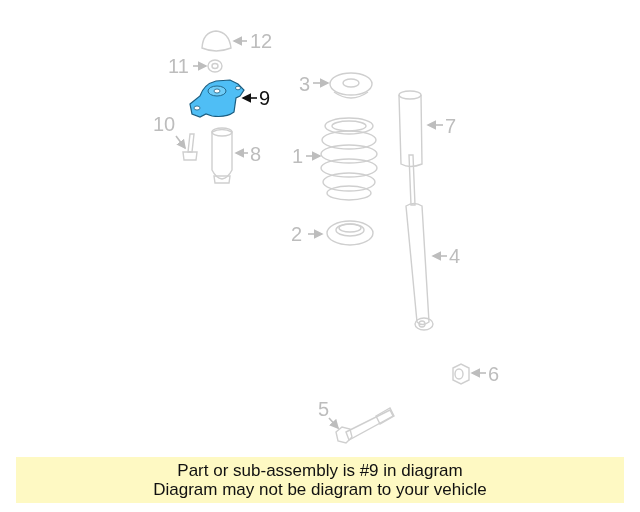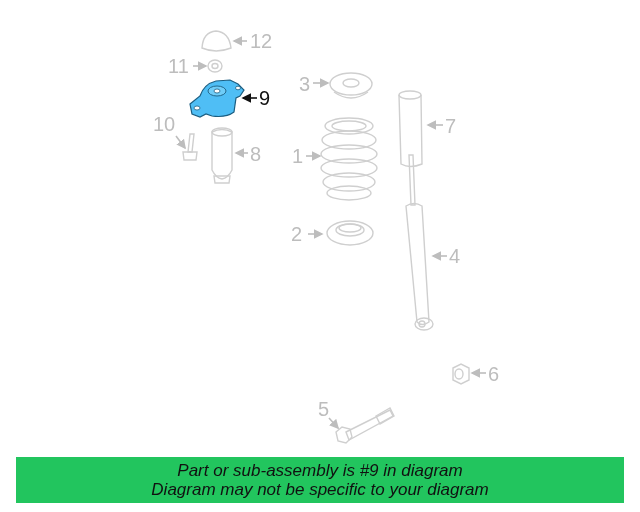--- a/index.html
+++ b/index.html
@@ -3,23 +3,23 @@
 <meta charset="utf-8">
 <style>
   html,body{margin:0;padding:0;background:#fff;}
   body{width:640px;height:512px;position:relative;overflow:hidden;font-family:"Liberation Sans",sans-serif;}
   #diagram{position:absolute;left:0;top:0;width:640px;height:512px;}
   .lbl{font-family:"Liberation Sans",sans-serif;font-size:20px;fill:#bdbdbd;}
   .lbl.hi{fill:#111;}
   .part{fill:none;stroke:#cfcfcf;stroke-width:1.4;}
   .ar{stroke:#bdbdbd;stroke-width:1.6;fill:none;}
   .ar.hi{stroke:#111;}
-  .banner{position:absolute;left:16px;top:457px;width:608px;height:46px;background:#22c55e;
+  .banner{position:absolute;left:16px;top:457px;width:608px;height:46px;background:#fef9c3;
           display:flex;flex-direction:column;align-items:center;justify-content:center;
-          font-size:17px;line-height:19px;color:#111;font-style:italic;}
+          font-size:17px;line-height:19px;color:#111;}
   .banner span{display:block;text-align:center;}
 </style>
 </head>
 <body>
 
 <svg id="diagram" viewBox="0 0 640 512" xmlns="http://www.w3.org/2000/svg">
   <defs>
     <marker id="ah" markerWidth="6" markerHeight="6" refX="5" refY="3" orient="auto">
       <path d="M0,0 L6,3 L0,6 z" fill="#bdbdbd"></path>
     </marker>
@@ -121,14 +121,14 @@
     <path class="part" d="M346,432 L390,410 L393,416 L349,440 z"></path>
     <path class="part" d="M376,416 L390,408 L394,416 L380,424 z"></path>
     <path class="part" d="M336,432 L342,427 L350,429 L352,437 L346,443 L338,441 z"></path>
     <path class="ar" d="M329,418 L338,428" marker-end="url(#ah)"></path>
     <text class="lbl" x="318" y="416">5</text>
   </g>
 </svg>
 
 <div class="banner">
   <span>Part or sub-assembly is #9 in diagram</span>
-  <span>Diagram may not be specific to your diagram</span>
+  <span>Diagram may not be diagram to your vehicle</span>
 </div>
 
 </body></html>

